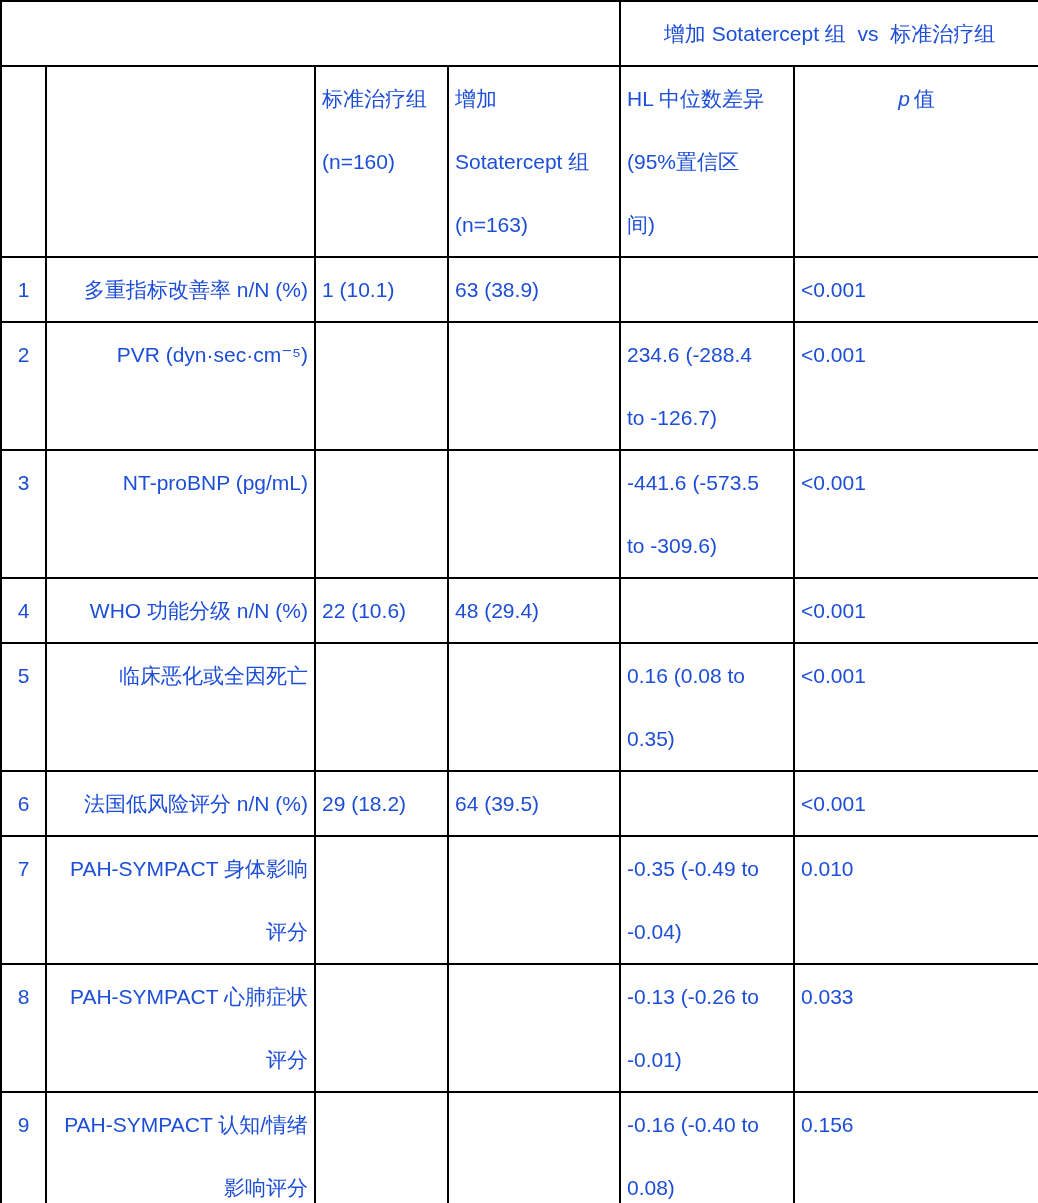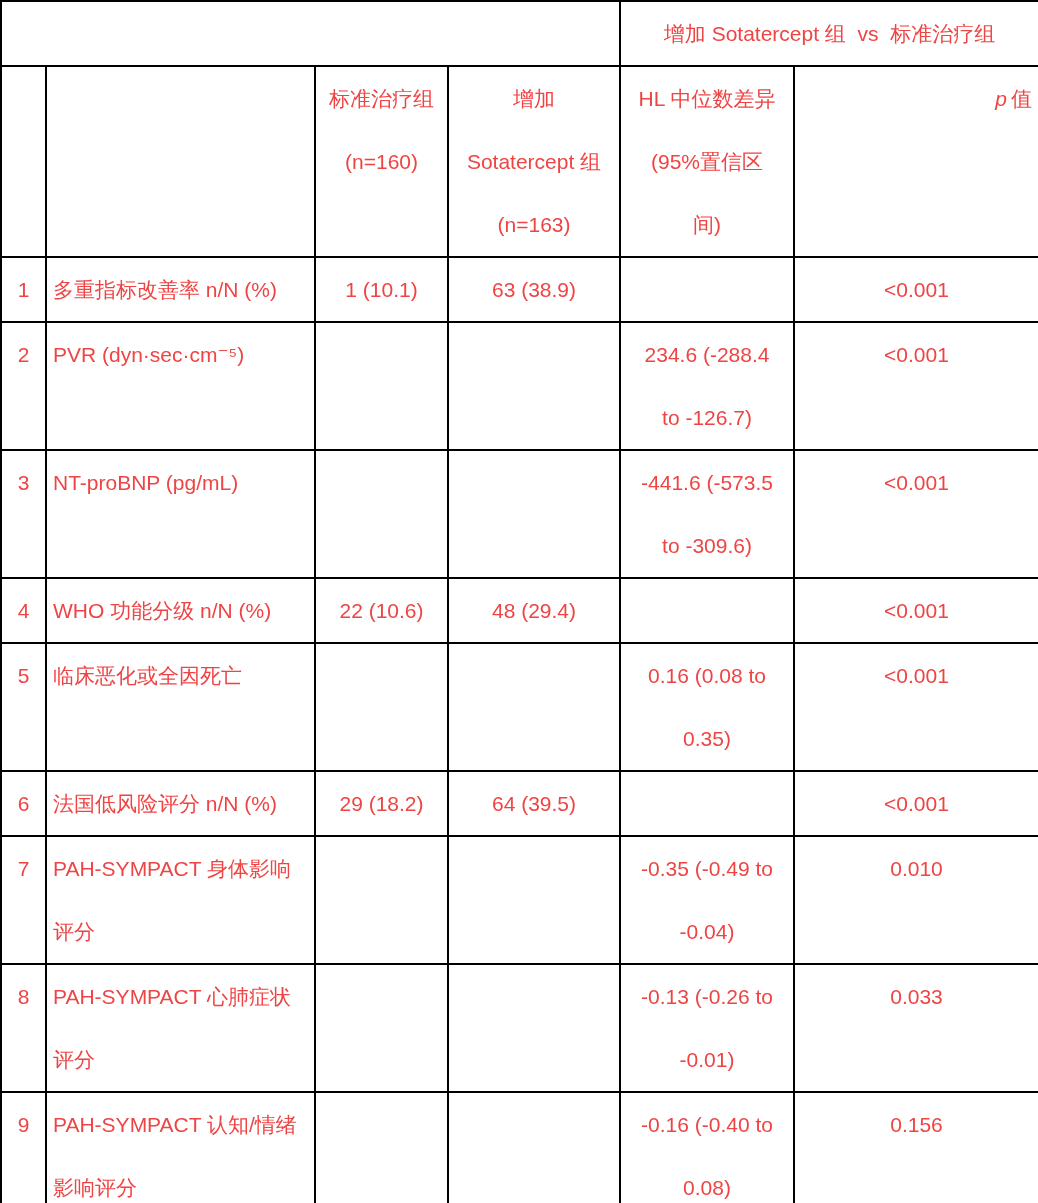--- a/index.html
+++ b/index.html
@@ -5,42 +5,42 @@
   html, body {
     margin: 0;
     padding: 0;
     background: #ffffff;
   }
   * { box-sizing: border-box; }
   .doc {
     width: 1038px;
     height: 1203px;
     font-family: "Liberation Sans", "DejaVu Sans", sans-serif;
-    color: #ef4444;
+    color: #1d4ed8;
   }
   table.results {
     width: 1038px;
     border-collapse: collapse;
     table-layout: fixed;
     font-size: 21px;
     line-height: 63px;
   }
   table.results td {
     border: 2px solid #000000;
     vertical-align: top;
     white-space: pre-wrap;
     word-wrap: break-word;
     padding: 0 6px;
   }
   
   td.c-num    { text-align: center; padding: 0; }
-  td.c-label  { text-align: left; padding: 0 8px 0 11px; }
-  td.c-center { text-align: center; }
+  td.c-label  { text-align: right; padding: 0 8px 0 11px; }
+  td.c-center { }
   td.c-title  { text-align: center; }
-  td.c-phead  { text-align: right; padding-left: 28px; margin-top: 8px; }
+  td.c-phead  { text-align: center; padding-left: 28px; margin-top: 8px; }
   .italic-var { font-style: italic; padding-right: 4px; }
   
   tr.hr1 { height: 64px; }
   tr.hr2 { height: 188px; }
   tr.h1  { height: 65px; }
   tr.h2  { height: 127px; }
 </style>
 </head>
 <body>
 

